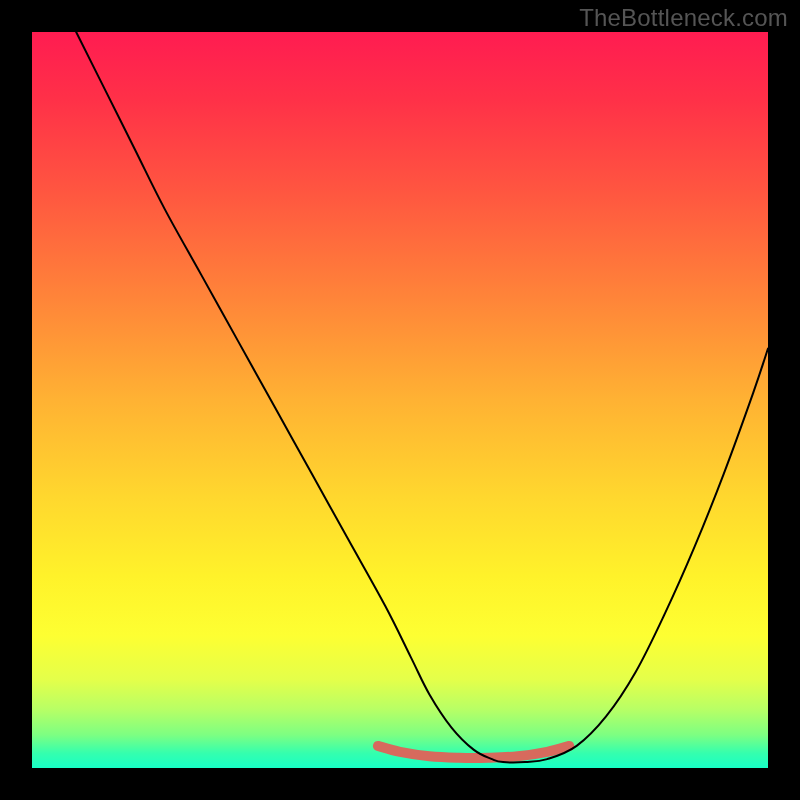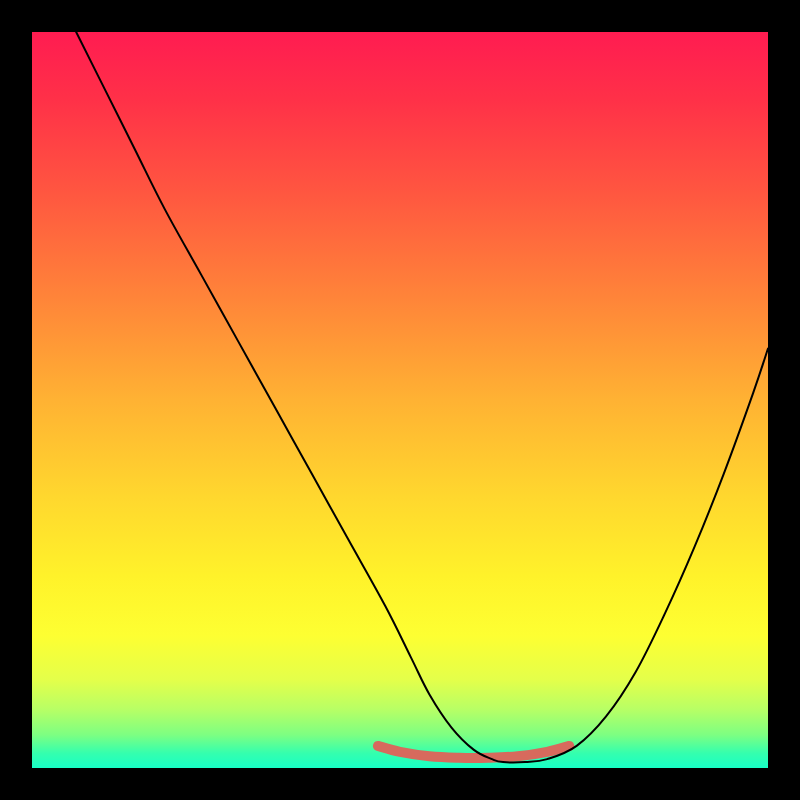--- a/index.html
+++ b/index.html
@@ -65,20 +65,21 @@
     width: 100%;
     height: 100%;
     overflow: visible;
   }
 </style>
 </head>
 <body>
 
 <div class="frame">
 
+  <div class="watermark">TheBottleneck.com</div>
 
   <div class="plot-area">
     <div class="gradient"></div>
 
     <svg class="curves" viewBox="0 0 736 736" preserveAspectRatio="none">
       <path d="M 345.92 713.92 C 349.89 714.98, 358.73 717.95, 368.00 719.81 C 377.27 721.66, 386.84 723.16, 397.44 724.22 C 408.04 725.28, 416.28 725.43, 426.88 725.70 C 437.48 725.96, 445.72 725.96, 456.32 725.70 C 466.92 725.43, 475.16 725.28, 485.76 724.22 C 496.36 723.16, 505.93 721.66, 515.20 719.81 C 524.47 717.95, 533.31 714.98, 537.28 713.92" fill="none" stroke="#d76a5d" stroke-width="10" stroke-linecap="round" stroke-linejoin="round"></path>
       <path d="M 44.16 0.00 C 49.46 10.60, 63.00 37.68, 73.60 58.88 C 84.20 80.08, 92.44 96.56, 103.04 117.76 C 113.64 138.96, 120.56 154.12, 132.48 176.64 C 144.40 199.16, 156.03 219.03, 169.28 242.88 C 182.53 266.73, 192.83 285.27, 206.08 309.12 C 219.33 332.97, 229.63 351.51, 242.88 375.36 C 256.13 399.21, 266.43 417.75, 279.68 441.60 C 292.93 465.45, 303.23 483.99, 316.48 507.84 C 329.73 531.69, 342.02 552.88, 353.28 574.08 C 364.54 595.28, 371.09 609.70, 379.04 625.60 C 386.99 641.50, 390.15 649.81, 397.44 662.40 C 404.73 674.99, 411.57 685.58, 419.52 695.52 C 427.47 705.46, 434.31 711.90, 441.60 717.60 C 448.89 723.30, 454.70 724.92, 460.00 727.17 C 465.30 729.42, 465.08 729.58, 471.04 730.11 C 477.00 730.64, 485.17 730.64, 493.12 730.11 C 501.07 729.58, 505.93 730.08, 515.20 727.17 C 524.47 724.25, 534.04 721.60, 544.64 713.92 C 555.24 706.24, 563.48 697.73, 574.08 684.48 C 584.68 671.23, 592.92 658.87, 603.52 640.32 C 614.12 621.77, 622.36 603.96, 632.96 581.44 C 643.56 558.92, 651.80 540.37, 662.40 515.20 C 673.00 490.03, 681.24 469.42, 691.84 441.60 C 702.44 413.78, 713.33 383.16, 721.28 360.64 C 729.23 338.12, 733.35 324.43, 736.00 316.48" fill="none" stroke="#000000" stroke-width="2" stroke-linecap="round" stroke-linejoin="round"></path>
     </svg>
   </div>
 

